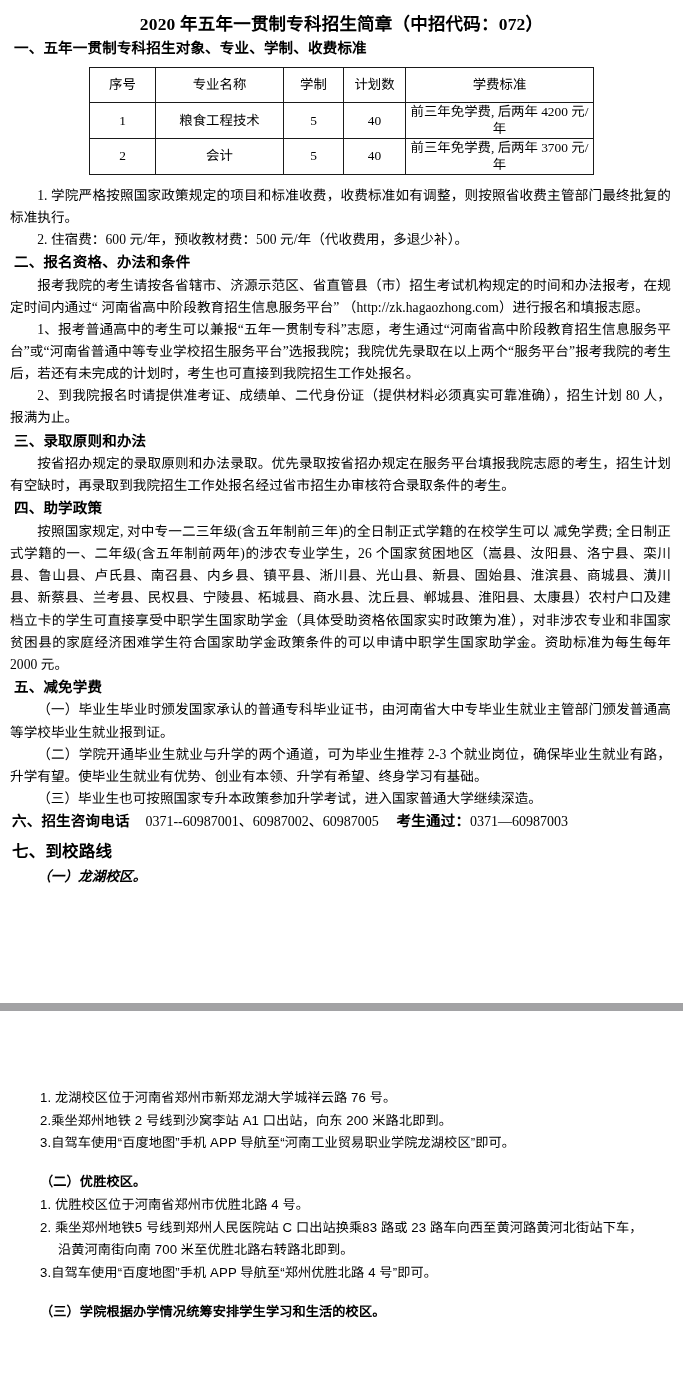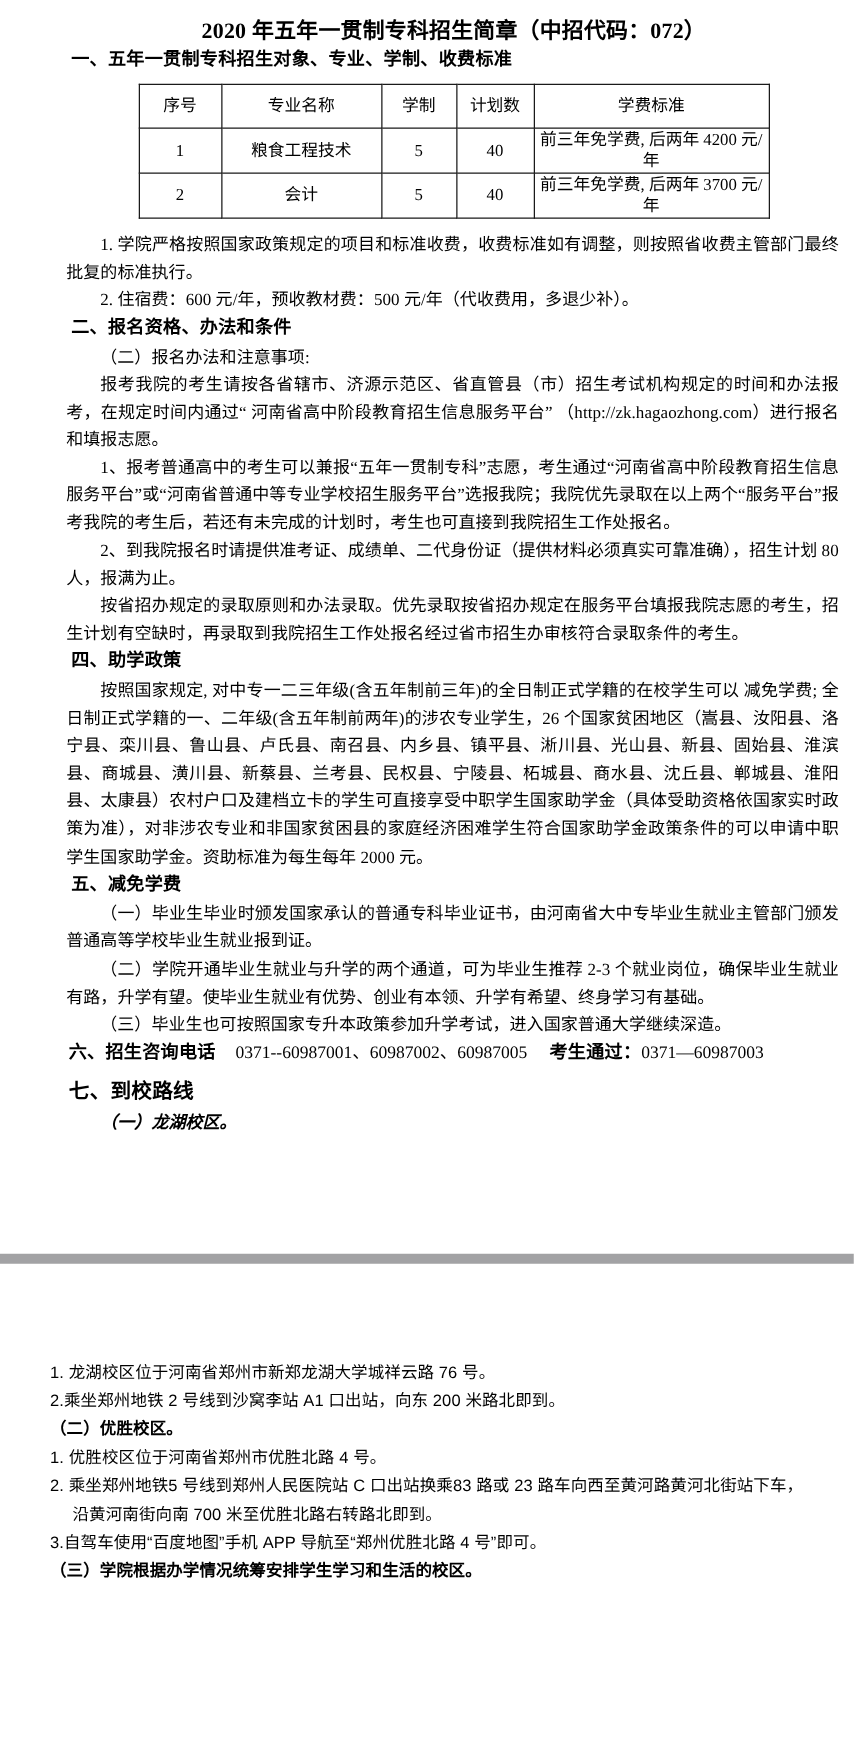--- a/index.html
+++ b/index.html
@@ -16,21 +16,20 @@
     font-family: "Liberation Serif", "DejaVu Serif", serif;
     color: #000000;
     -webkit-font-smoothing: antialiased;
   }
 
   .page {
     width: 683px;
     height: 1392px;
     position: relative;
     box-sizing: border-box;
-    padding-left: 43px;
   }
 
   
   .doc-title {
     text-align: center;
     font-size: 17.5px;
     font-weight: bold;
     letter-spacing: 0.2px;
     margin: 0;
     padding-top: 12px;
@@ -127,21 +126,21 @@
   }
   .route-line {
     font-size: 13.2px;
     line-height: 1.72;
     padding-left: 40px;
     padding-right: 18px;
     margin: 0;
     letter-spacing: 0.1px;
     font-family: Liberation Sans, sans-serif;
   }
-  .route-line.bold { font-weight: bold; }
+  .route-line.bold { font-weight: bold; margin-top: 16px; }
   .route-line.cont {
     padding-left: 58px;
   }
 </style>
 </head>
 <body>
 
 <div class="page">
 
   <h1 class="doc-title">2020 年五年一贯制专科招生简章（中招代码：072）</h1>
@@ -182,25 +181,25 @@
           <td>前三年免学费, 后两年 3700 元/年</td>
         </tr>
       </tbody>
     </table>
   </div>
 
   <p class="p ind1" style="padding-top:6px;">1. 学院严格按照国家政策规定的项目和标准收费，收费标准如有调整，则按照省收费主管部门最终批复的标准执行。</p>
   <p class="p ind1">2. 住宿费：600 元/年，预收教材费：500 元/年（代收费用，多退少补）。</p>
 
   <h2 class="sec-h">二、报名资格、办法和条件</h2>
-  <p class="p ind1">（二）报名办法和注意事项:</p>
   <p class="p ind1">报考我院的考生请按各省辖市、济源示范区、省直管县（市）招生考试机构规定的时间和办法报考，在规定时间内通过“ 河南省高中阶段教育招生信息服务平台” （http://zk.hagaozhong.com）进行报名和填报志愿。</p>
   <p class="p ind1">1、报考普通高中的考生可以兼报“五年一贯制专科”志愿，考生通过“河南省高中阶段教育招生信息服务平台”或“河南省普通中等专业学校招生服务平台”选报我院；我院优先录取在以上两个“服务平台”报考我院的考生后，若还有未完成的计划时，考生也可直接到我院招生工作处报名。</p>
   <p class="p ind1">2、到我院报名时请提供准考证、成绩单、二代身份证（提供材料必须真实可靠准确），招生计划 80 人，报满为止。</p>
 
+  <h2 class="sec-h">三、录取原则和办法</h2>
   <p class="p ind1">按省招办规定的录取原则和办法录取。优先录取按省招办规定在服务平台填报我院志愿的考生，招生计划有空缺时，再录取到我院招生工作处报名经过省市招生办审核符合录取条件的考生。</p>
 
   <h2 class="sec-h">四、助学政策</h2>
   <p class="p ind1">按照国家规定, 对中专一二三年级(含五年制前三年)的全日制正式学籍的在校学生可以 减免学费; 全日制正式学籍的一、二年级(含五年制前两年)的涉农专业学生，26 个国家贫困地区（嵩县、汝阳县、洛宁县、栾川县、鲁山县、卢氏县、南召县、内乡县、镇平县、淅川县、光山县、新县、固始县、淮滨县、商城县、潢川县、新蔡县、兰考县、民权县、宁陵县、柘城县、商水县、沈丘县、郸城县、淮阳县、太康县）农村户口及建档立卡的学生可直接享受中职学生国家助学金（具体受助资格依国家实时政策为准），对非涉农专业和非国家贫困县的家庭经济困难学生符合国家助学金政策条件的可以申请中职学生国家助学金。资助标准为每生每年 2000 元。</p>
 
   <h2 class="sec-h">五、减免学费</h2>
   <p class="p ind1">（一）毕业生毕业时颁发国家承认的普通专科毕业证书，由河南省大中专毕业生就业主管部门颁发普通高等学校毕业生就业报到证。</p>
   <p class="p ind1">（二）学院开通毕业生就业与升学的两个通道，可为毕业生推荐 2-3 个就业岗位，确保毕业生就业有路，升学有望。使毕业生就业有优势、创业有本领、升学有希望、终身学习有基础。</p>
   <p class="p ind1">（三）毕业生也可按照国家专升本政策参加升学考试，进入国家普通大学继续深造。</p>
 
@@ -211,20 +210,21 @@
   </h2>
 
   <h2 class="sec-h big" style="padding-top:4px;">七、到校路线</h2>
   <p class="p ind1" style="font-weight:bold;font-style:italic;">（一）龙湖校区。</p>
 
   <div class="grey-band" style="top:1003px;"></div>
 
   <div class="route-block" style="top:1087px;">
     <p class="route-line">1. 龙湖校区位于河南省郑州市新郑龙湖大学城祥云路 76 号。</p>
     <p class="route-line">2.乘坐郑州地铁 2 号线到沙窝李站 A1 口出站，向东 200 米路北即到。</p>
+    <p class="route-line">3.自驾车使用“百度地图”手机 APP 导航至“河南工业贸易职业学院龙湖校区”即可。</p>
     <p class="route-line bold">（二）优胜校区。</p>
     <p class="route-line">1. 优胜校区位于河南省郑州市优胜北路 4 号。</p>
     <p class="route-line">2. 乘坐郑州地铁5 号线到郑州人民医院站 C 口出站换乘83 路或 23 路车向西至黄河路黄河北街站下车，</p>
     <p class="route-line cont">沿黄河南街向南 700 米至优胜北路右转路北即到。</p>
     <p class="route-line">3.自驾车使用“百度地图”手机 APP 导航至“郑州优胜北路 4 号”即可。</p>
     <p class="route-line bold">（三）学院根据办学情况统筹安排学生学习和生活的校区。</p>
   </div>
 
 </div>
 

